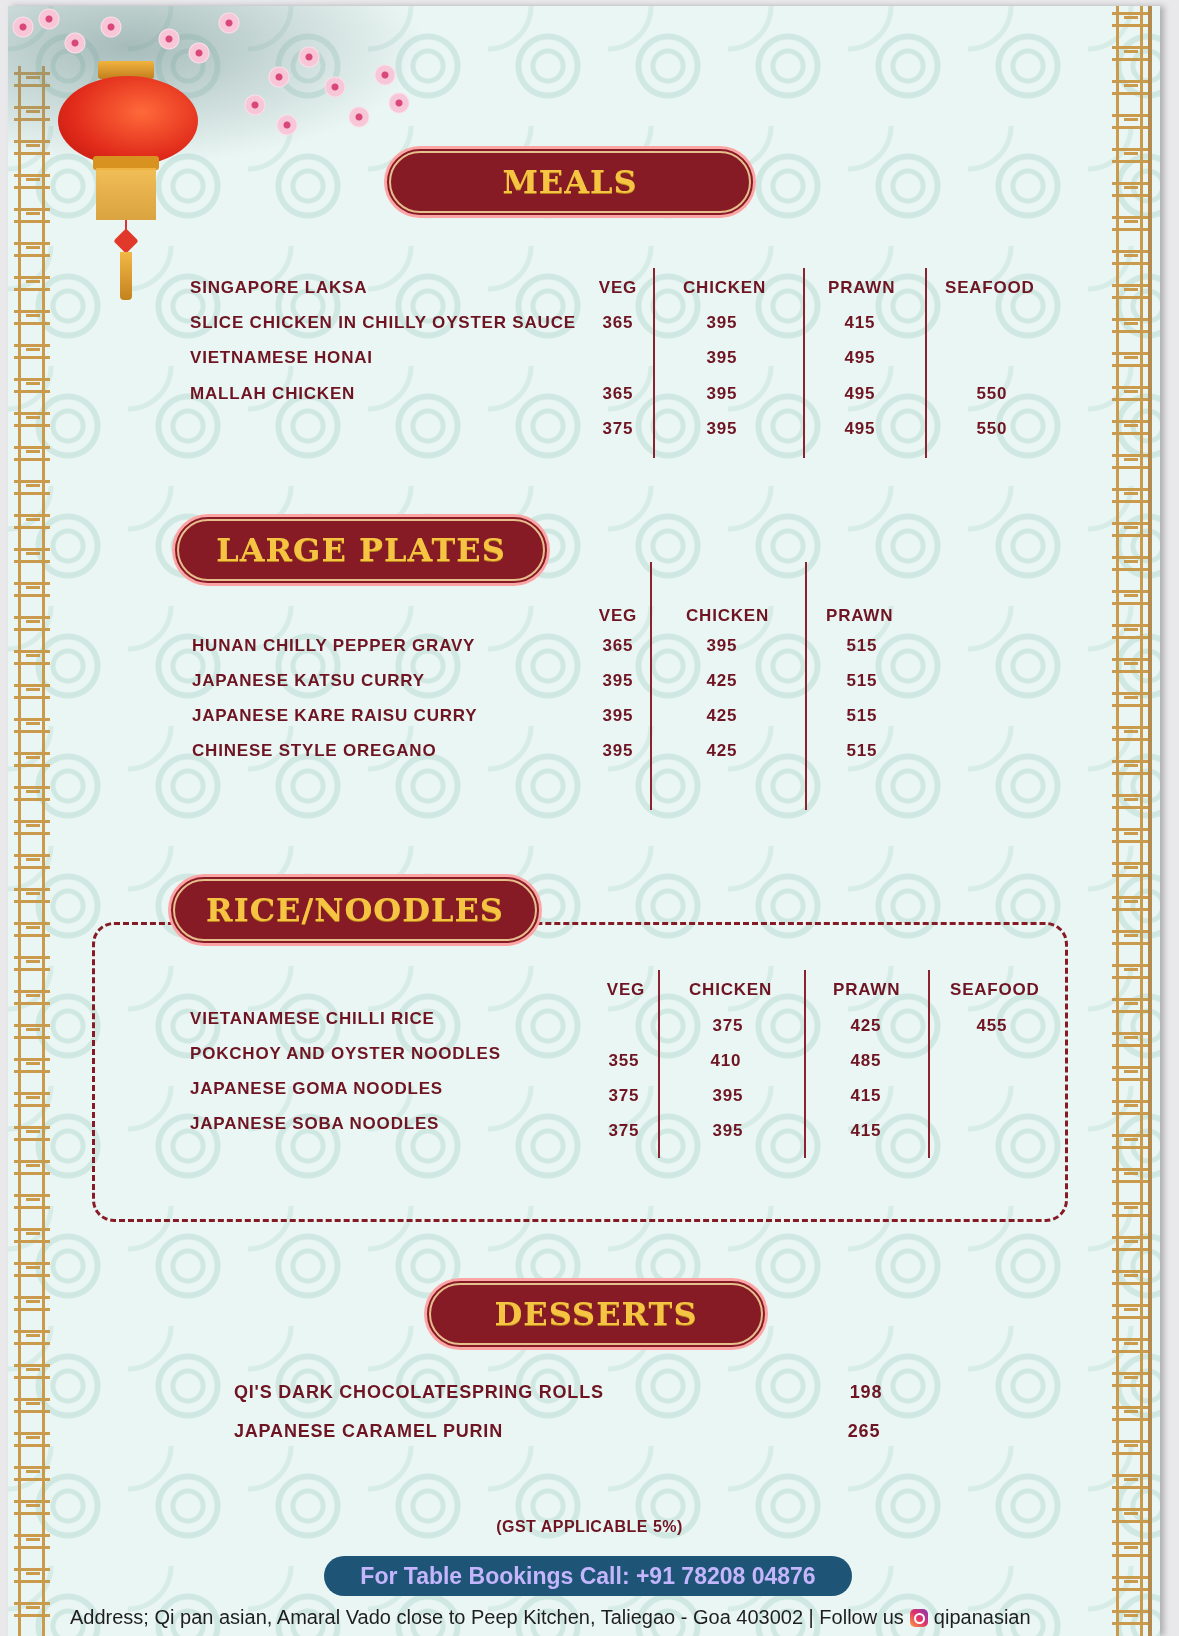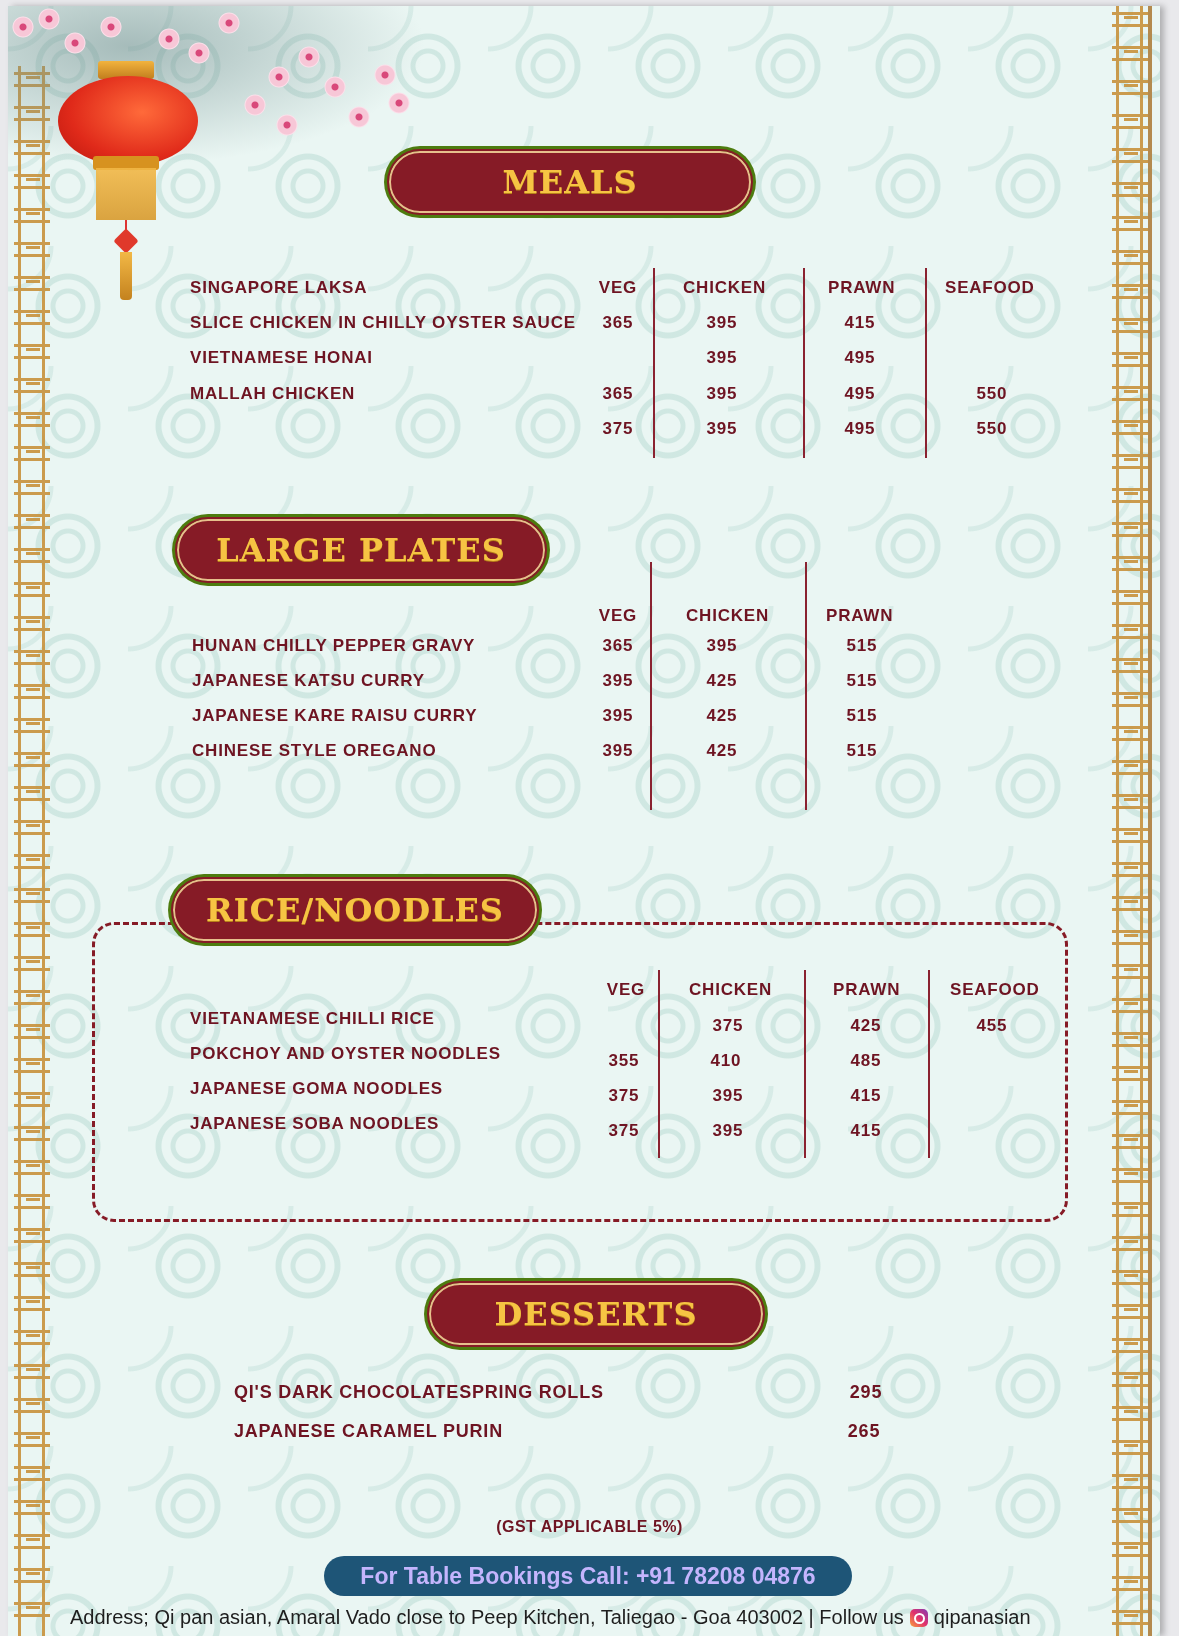--- a/index.html
+++ b/index.html
@@ -51,21 +51,21 @@
     background: radial-gradient(ellipse at 60% 40%, #ff6a3a, #e02a1a 60%, #b5140d); }
   .lantern-band { position:absolute; left:85px; top:150px; width:66px; height:14px; background:#d7921f; border-radius:3px; }
   .lantern-bottom { position:absolute; left:88px; top:162px; width:60px; height:52px; background:linear-gradient(#f2b846,#d89a2c); opacity:0.9; }
   .lantern-string { position:absolute; left:117px; top:214px; width:2px; height:22px; background:#d33; }
   .lantern-knot { position:absolute; left:109px; top:226px; width:18px; height:18px; background:#e0392b; transform:rotate(45deg); border-radius:3px; }
   .lantern-tassel { position:absolute; left:112px; top:246px; width:12px; height:48px; background:linear-gradient(#f2b846,#c4821e); border-radius:0 0 4px 4px; }
 
   
   .banner {
     position:absolute; height:72px;
-    background:#4d7c0f; border-radius:40px;
+    background:#fca5a5; border-radius:40px;
     padding:5px;
     box-sizing:border-box;
   }
   .banner-inner {
     width:100%; height:100%; box-sizing:border-box;
     background:#861b26; border-radius:36px;
     border:2px solid #e6c08c;
     outline:2px solid #861b26;
     display:flex; align-items:center; justify-content:center;
   }
@@ -247,21 +247,21 @@
   <div class="vline" style="left:928px;top:970px;height:188px;"></div>
 </div>
 
 <div class="banner" style="left:424px;top:1278px;width:344px;">
   <div class="banner-inner">
       <span class="banner-text">DESSERTS</span>
     </div>
 </div>
 <div>
   <span class="txt" style="left:234px;top:1382px;font-size:18px;">QI'S DARK CHOCOLATESPRING ROLLS</span>
-  <span class="txt num" style="left:836px;top:1382px;font-size:18px;">295</span>
+  <span class="txt num" style="left:836px;top:1382px;font-size:18px;">198</span>
   <span class="txt" style="left:234px;top:1421px;font-size:18px;">JAPANESE CARAMEL PURIN</span>
   <span class="txt num" style="left:834px;top:1421px;font-size:18px;">265</span>
 </div>
 
 <div class="gst">(GST APPLICABLE 5%)</div>
 <div class="booking">For Table Bookings Call: +91 78208 04876</div>
 <div class="address">
   <span>Address; Qi pan asian, Amaral Vado close to Peep Kitchen, Taliegao - Goa 403002 |  Follow us</span>
   <span class="ig-icon"></span>
   <span>qipanasian</span>

